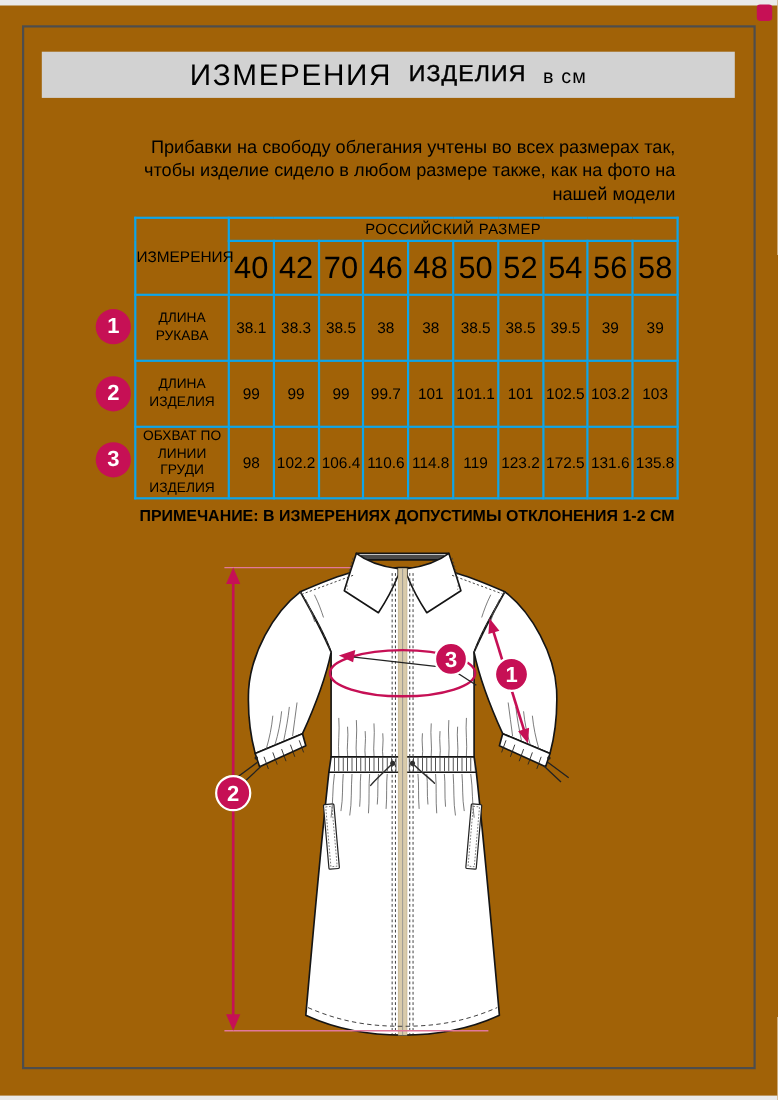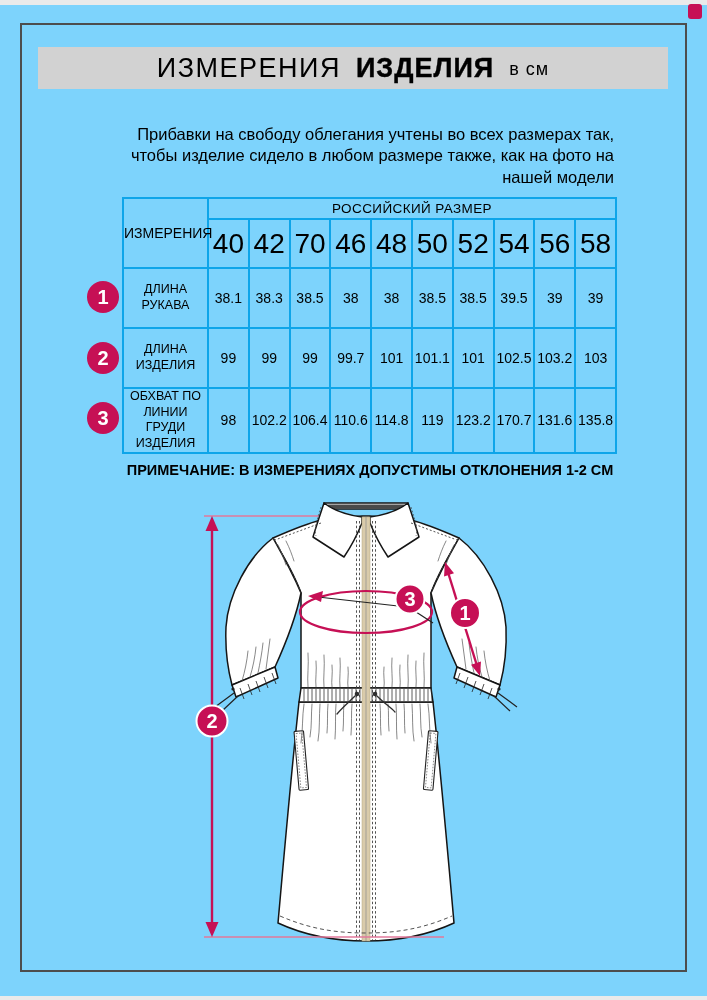--- a/index.html
+++ b/index.html
@@ -1,29 +1,29 @@
 <!DOCTYPE html>
 <html style="--accent: #c61055;"><head>
 <meta charset="utf-8">
 <style>
   :root{ --accent:#c61055; }
   html,body{margin:0;padding:0;background:#fff;}
-  .screen{position:relative;width:707px;height:1000px;background:#7dd3fc;overflow:hidden;
+  .screen{position:relative;width:707px;height:1000px;background:#a16207;overflow:hidden;
           font-family:"Liberation Sans","DejaVu Sans",sans-serif;color:#000;}
   .edge-strip{position:absolute;left:0;width:707px;background:#eaeaea;}
   .edge-strip.top{top:0;height:5px;}
   .edge-strip.bottom{bottom:0;height:4px;}
   .corner-badge{position:absolute;left:688px;top:4px;width:14px;height:15px;
                 background:var(--accent);border-radius:3px;}
   .page-border{position:absolute;left:20px;top:23px;width:663px;height:945px;
                border:2px solid #4d4d4d;}
   .header-bar{position:absolute;left:38px;top:47px;width:630px;height:42px;background:#d2d2d2;
               display:flex;align-items:center;justify-content:center;gap:15px;}
   .title-main{font-size:27px;font-weight:400;letter-spacing:1.5px;}
-  .title-bold{font-size:27px;font-weight:700;letter-spacing:1px;-webkit-text-stroke:.4px #000;}
+  .title-bold{font-size:21px;font-weight:400;letter-spacing:1px;-webkit-text-stroke:.4px #000;}
   .title-unit{font-size:18px;font-weight:400;letter-spacing:1px;padding-top:3px;}
   .article{position:absolute;left:0;top:98px;width:707px;text-align:center;font-size:21px;}
   .intro{position:absolute;left:94px;top:124px;width:520px;text-align:right;
          font-size:16.5px;line-height:1.3;}
   table.size-table{position:absolute;left:122px;top:197px;width:495px;border-collapse:collapse;
          table-layout:fixed;text-align:center;}
   table.size-table td{border:2px solid #0ea5e9;padding:0;vertical-align:middle;}
   .corner-cell{width:83px;font-size:14px;}
   .group-cell{height:19px;font-size:13.5px;letter-spacing:.4px;}
   .r-sizes td{height:47px;font-size:28px;font-weight:400;}
@@ -105,21 +105,21 @@
         </tr>
         <tr class="r-measure">
           <td class="label-cell">ОБХВАТ ПО ЛИНИИ ГРУДИ ИЗДЕЛИЯ</td>
           <td class="val-cell">98</td>
           <td class="val-cell">102.2</td>
           <td class="val-cell">106.4</td>
           <td class="val-cell">110.6</td>
           <td class="val-cell">114.8</td>
           <td class="val-cell">119</td>
           <td class="val-cell">123.2</td>
-          <td class="val-cell">170.7</td>
+          <td class="val-cell">172.5</td>
           <td class="val-cell">131.6</td>
           <td class="val-cell">135.8</td>
         </tr>
       </tbody>
   </table>
 
   <div class="callout c1">
       <span>1</span>
     </div>
   <div class="callout c2">

